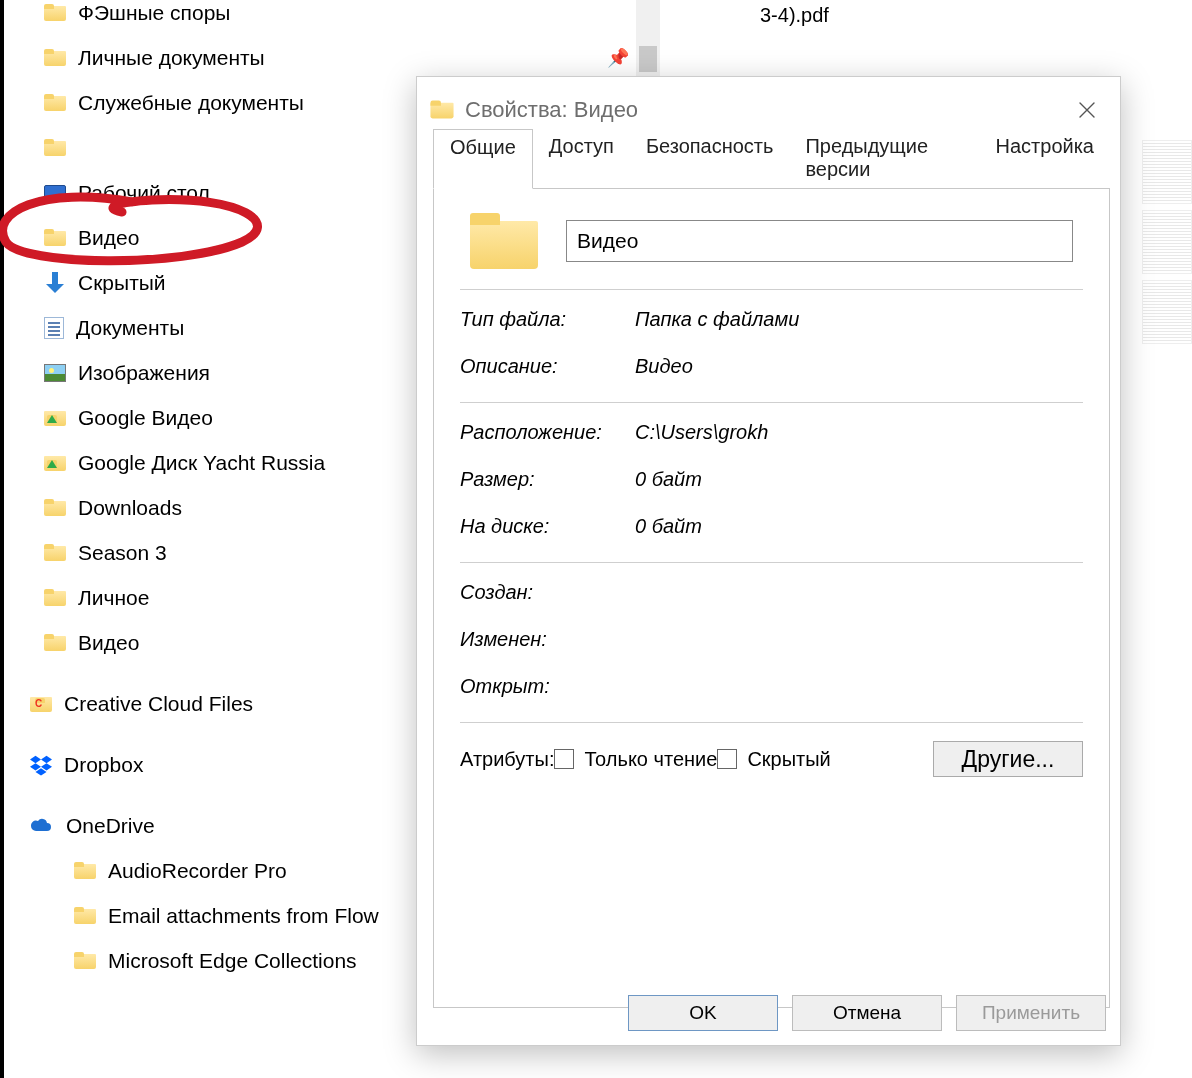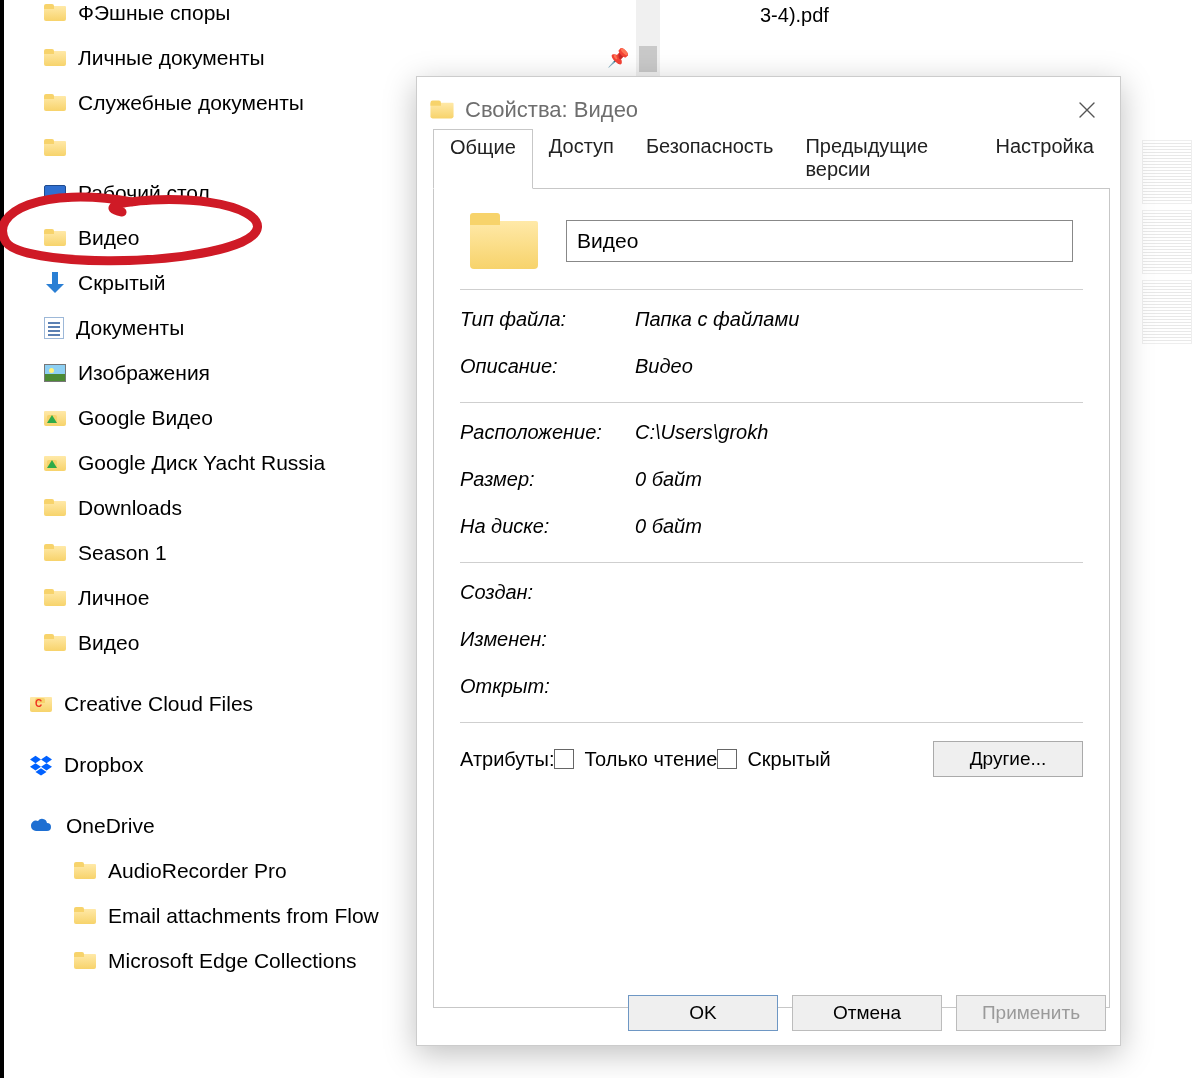--- a/index.html
+++ b/index.html
@@ -66,21 +66,21 @@
     .big-folder::after { content:""; position:absolute; left:0; top:0; width:30px; height:12px; background:#f7d36b; border-radius:3px 3px 0 0; }
     .name-input { flex:1; height:42px; border:1px solid #888; padding:0 10px; font-size:21px; font-family:inherit; margin-right:10px; }
 
     .sep { border:none; border-top:1px solid #cfcfcf; margin: 6px 0 18px 0; }
     .kv { display:flex; margin-bottom: 24px; font-size:20px;font-style:italic; }
     .kv .k { width:175px; }
     
     .attr-row { display:flex; align-items:center; font-size:20px; }
     .chk { display:inline-flex; align-items:center; gap:10px; }
     .chk-box { width:20px; height:20px; border:1px solid #666; background:#fff; }
-    .other-btn { margin-left:auto; width:150px; height:36px; background:#efefef; border:1px solid #aaa; font-size:19px; cursor:default; }
+    .other-btn { margin-left:auto; width:150px; height:36px; background:#efefef; border:1px solid #aaa; font-size:23px; cursor:default; }
 
     .dlg-buttons { position:absolute; right:14px; bottom:14px; display:flex; gap:14px; }
     .dlg-buttons button { width:150px; height:36px; background:#efefef; border:1px solid #bcbcbc; font-size:19px; font-family:inherit; cursor:default; }
     .dlg-buttons button:disabled { color:#9a9a9a; }
     .dlg-buttons button.ok { border-color:#6e97c4;text-align:center; }
 
     
     .thumb-strip { position:absolute; right:0; top:140px; width:50px; height:210px; }
     .thumb { width:50px; height:64px; background: repeating-linear-gradient(#fff,#fff 2px,#e8e8e8 2px,#e8e8e8 3px); margin-bottom:6px; border:1px solid #eee; }
 
@@ -136,21 +136,21 @@
   <div class="tree-item indent1">
       <span class="icon folder-icon gdrive-badge"></span>
       <span class="lbl">Google Диск Yacht Russia</span>
     </div>
   <div class="tree-item indent1">
       <span class="icon folder-icon"></span>
       <span class="lbl">Downloads</span>
     </div>
   <div class="tree-item indent1">
       <span class="icon folder-icon"></span>
-      <span class="lbl">Season 1</span>
+      <span class="lbl">Season 3</span>
     </div>
   <div class="tree-item indent1">
       <span class="icon folder-icon"></span>
       <span class="lbl">Личное</span>
     </div>
   <div class="tree-item indent1">
       <span class="icon folder-icon"></span>
       <span class="lbl">Видео</span>
     </div>
 

